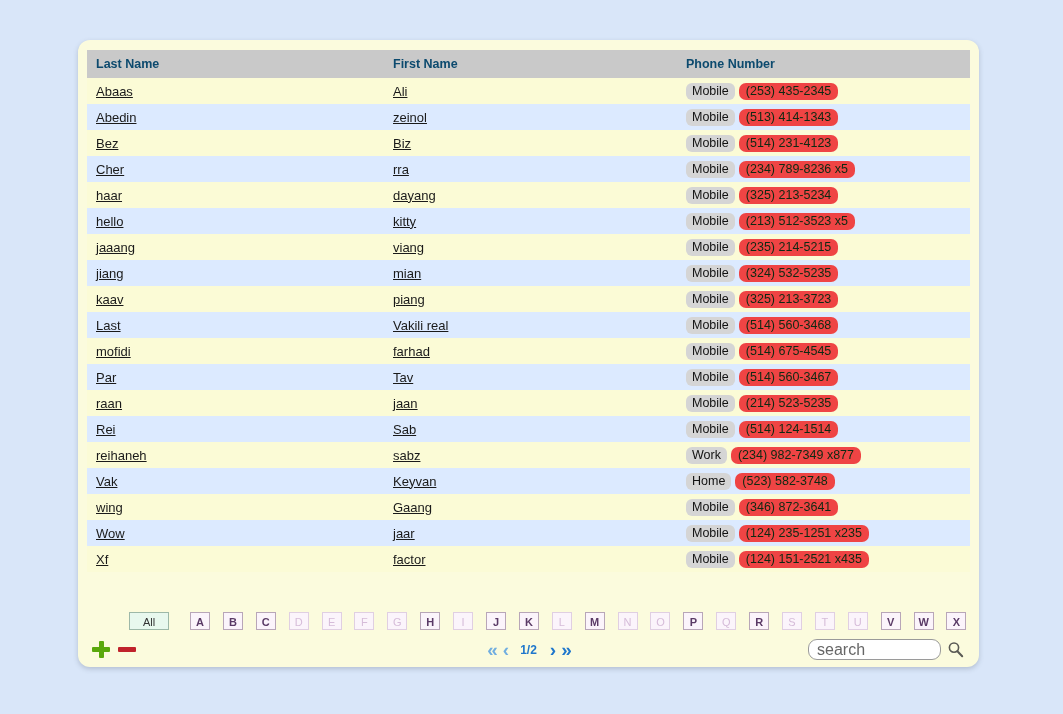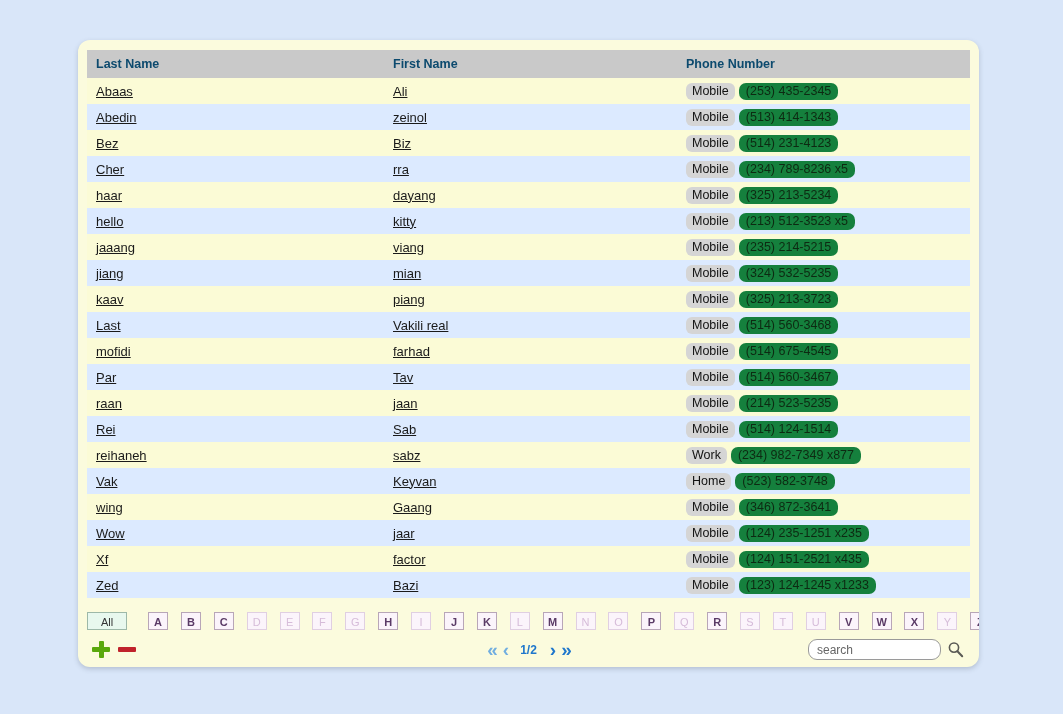--- a/index.html
+++ b/index.html
@@ -75,21 +75,21 @@
     background: #d5d5d5;
     color: #111;
     border-radius: 6px;
     padding: 2px 6px 2px 6px;
     font-size: 12.5px;
     line-height: 13px;
     vertical-align: middle;
   }
   .pnum {
     display: inline-block;
-    background: #15803d;
+    background: #ef4444;
     color: #0d2a12;
     border-radius: 7px;
     padding: 2px 7px 2px 7px;
     font-size: 12.5px;
     line-height: 13px;
     margin-left: 4px;
     vertical-align: middle;
   }
 
   
@@ -122,20 +122,21 @@
     border-color: #e0cfe2;
     font-weight: normal;
   }
   .alpha-btn.all {
     width: 40px;
     background: #e8f8ee;
     border: 1px solid #9db8a8;
     color: #333;
     font-weight: normal;
     margin-right: 21px;
+    margin-left: 42px;
   }
 
   
   #footer {
     position: absolute;
     left: 9px;
     top: 598px;
     width: 883px;
     height: 28px;
   }
@@ -192,21 +193,21 @@
     align-items: center;
     gap: 6px;
   }
   #search-input {
     width: 115px;
     height: 15px;
     border: 1px solid #9a9a9a;
     border-radius: 9px;
     background: #ffffff;
     font-family: "Liberation Sans", sans-serif;
-    font-size: 12px;
+    font-size: 16px;
     color: #333;
     padding: 2px 8px;
     outline: none;
     box-sizing: content-box;
   }
   #search-input::placeholder { color: #666; }
 
   .mag {
     position: relative;
     width: 17px;
@@ -320,25 +321,20 @@
         </tr>
         <tr class="even">
           <td>Wow</td>
           <td>jaar</td>
           <td class="phone-cell"><span class="ptype">Mobile</span><span class="pnum">(124) 235-1251 x235</span></td>
         </tr>
         <tr class="odd">
           <td>Xf</td>
           <td>factor</td>
           <td class="phone-cell"><span class="ptype">Mobile</span><span class="pnum">(124) 151-2521 x435</span></td>
-        </tr>
-        <tr class="even">
-          <td>Zed</td>
-          <td>Bazi</td>
-          <td class="phone-cell"><span class="ptype">Mobile</span><span class="pnum">(123) 124-1245 x1233</span></td>
         </tr>
       </tbody>
   </table>
 
   <div id="alpha-bar">
     <div class="alpha-btn all">All</div>
     <div id="alpha-letters" style="display:flex;align-items:center;">
         <div class="alpha-btn">A</div>
         <div class="alpha-btn">B</div>
         <div class="alpha-btn">C</div>

